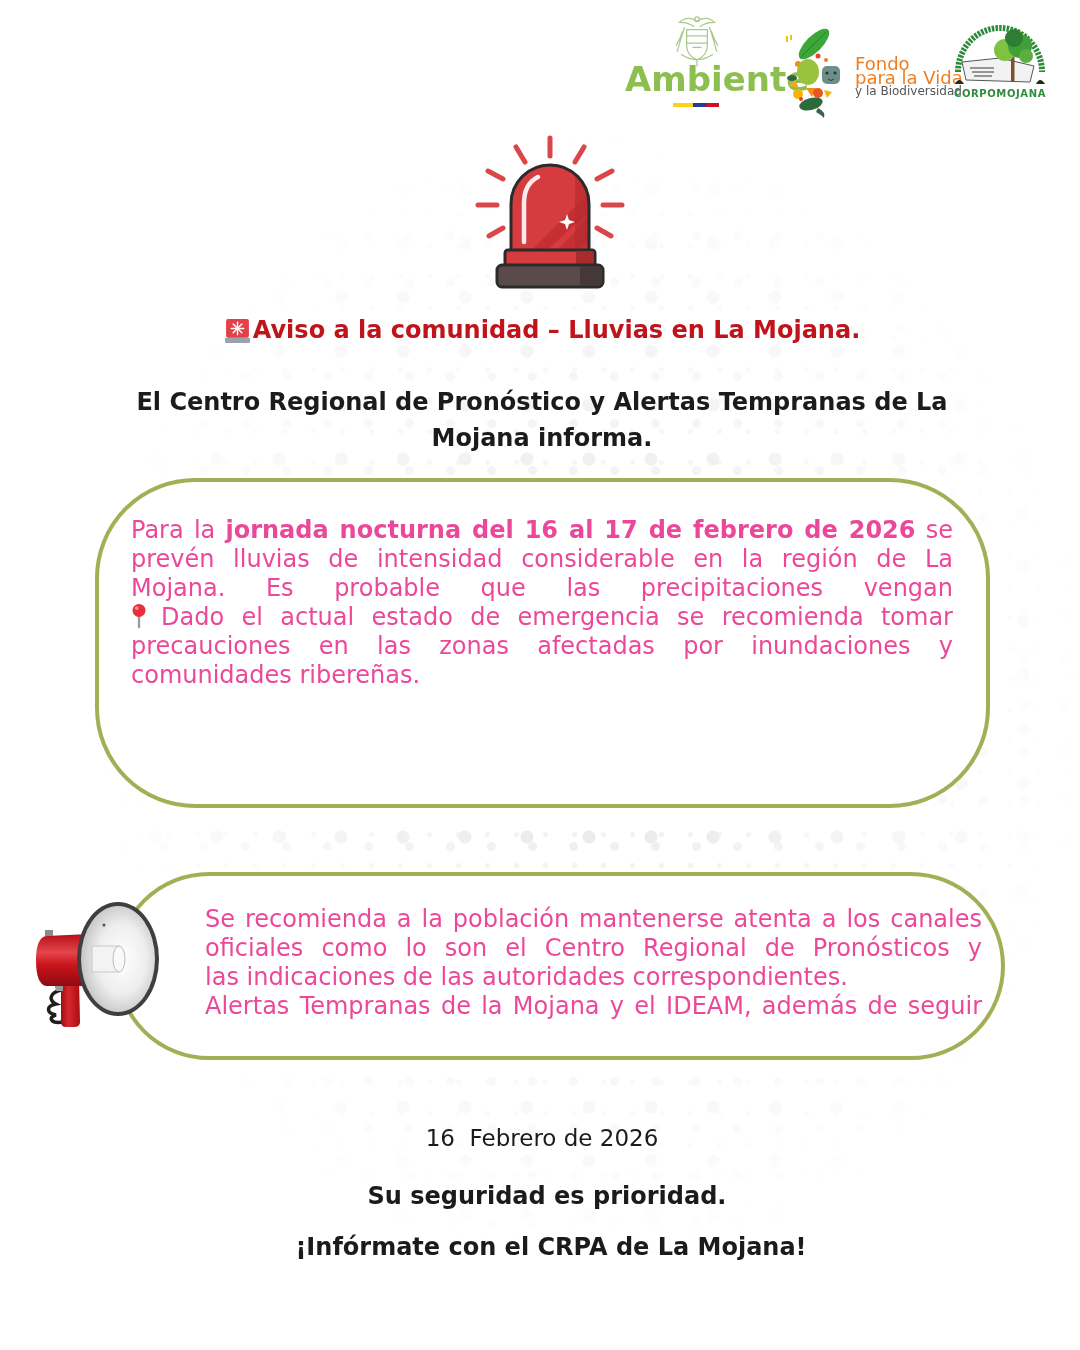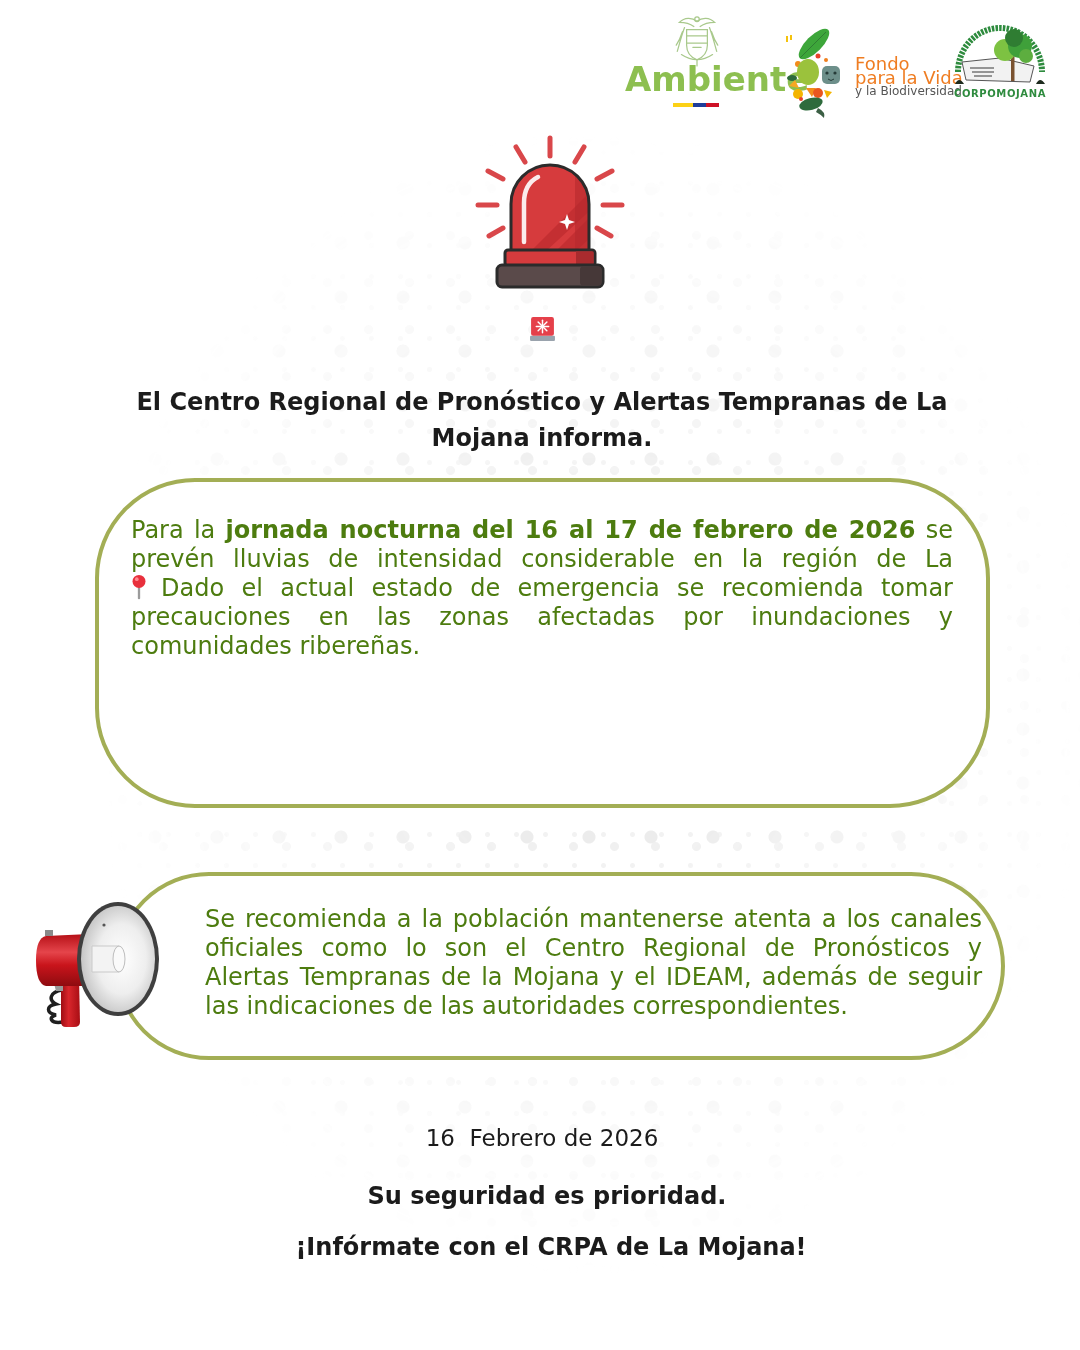--- a/index.html
+++ b/index.html
@@ -42,21 +42,21 @@
   .title-text { font-weight: bold; font-size: 24px; line-height: 30px; color: #C0141C; }
 
   .subtitle { left: 0; top: 384px; width: 1084px; text-align: center; font-weight: bold; font-size: 24px; line-height: 36px; color: #1b1b1b; }
   .subtitle .sline { display: block; }
 
   
   .card { position: absolute; background: #ffffff; border: 4px solid #A3AE55; }
   .card-forecast { left: 95px; top: 478px; width: 895px; height: 330px; border-radius: 100px; }
   .card-recommend { left: 115px; top: 872px; width: 890px; height: 188px; border-radius: 94px; }
 
-  .textblock { position: absolute; font-size: 24px; line-height: 29px; color: #4d7c0f; }
+  .textblock { position: absolute; font-size: 24px; line-height: 29px; color: #ec4899; }
   .forecast-text { left: 131px; top: 516px; width: 822px; }
   .recommend-text { left: 173px; top: 905px; width: 777px; margin-left: 32px; }
   .line { display: block; text-align: justify; text-align-last: justify; }
   .line.last { text-align-last: left; }
   .para2 { }
   .pin-icon { display: inline-block; width: 16px; height: 26px; vertical-align: -4px; margin-right: 14px; }
 
   .megaphone { left: 28px; top: 896px; width: 140px; height: 135px; }
 
   
@@ -174,50 +174,52 @@
   <svg class="title-icon" viewBox="0 0 26 26">
     <rect x="1" y="20" width="24" height="5" rx="1" fill="#9AA3AD"></rect>
     <rect x="2" y="2" width="22" height="18" rx="2" fill="#E5404A"></rect>
     <g stroke="#ffffff" stroke-width="1.4" stroke-linecap="round">
       <line x1="13" y1="5" x2="13" y2="17"></line>
       <line x1="7" y1="11" x2="19" y2="11"></line>
       <line x1="8.8" y1="6.8" x2="17.2" y2="15.2"></line>
       <line x1="17.2" y1="6.8" x2="8.8" y2="15.2"></line>
     </g>
   </svg>
+  <span class="title-text">Aviso a la comunidad – Lluvias en La Mojana.</span>
 </div>
 
 <div class="abs subtitle">
   <span class="sline">El Centro Regional de Pronóstico y Alertas Tempranas de La</span>
   <span class="sline">Mojana informa.</span>
 </div>
 
 <div class="card card-forecast"></div>
 <div class="textblock forecast-text">
   <div class="para">
     <div class="line"><span>Para la </span><b>jornada nocturna del 16 al 17 de febrero de 2026</b><span> se</span></div>
     <div class="line"><span>prevén lluvias de intensidad considerable en la región de La</span></div>
+    <div class="line"><span>Mojana. Es probable que las precipitaciones vengan</span></div>
   </div>
   <div class="para para2">
     <div class="line"><svg class="pin-icon" viewBox="0 0 16 28">
           <line x1="8" y1="12" x2="8" y2="26" stroke="#9b9b9b" stroke-width="2.5" stroke-linecap="round"></line>
           <circle cx="8" cy="8" r="7" fill="#E8303C"></circle>
           <circle cx="5.6" cy="5.6" r="2" fill="#FF8A8F"></circle>
         </svg><span>Dado el actual estado de emergencia se recomienda tomar</span></div>
     <div class="line"><span>precauciones en las zonas afectadas por inundaciones y</span></div>
     <div class="line last"><span>comunidades ribereñas.</span></div>
   </div>
 </div>
 
 <div class="card card-recommend"></div>
 <div class="textblock recommend-text">
   <div class="line">Se recomienda a la población mantenerse atenta a los canales</div>
   <div class="line">oficiales como lo son el Centro Regional de Pronósticos y</div>
+  <div class="line last">las indicaciones de las autoridades correspondientes.</div>
   <div class="line">Alertas Tempranas de la Mojana y el IDEAM, además de seguir</div>
-  <div class="line last">las indicaciones de las autoridades correspondientes.</div>
 </div>
 
 <div class="abs megaphone">
   <svg viewBox="28 896 140 135" width="140" height="135">
     <defs>
       <radialGradient id="coneGrad" cx="0.55" cy="0.5" r="0.6">
         <stop offset="0" stop-color="#ffffff"></stop>
         <stop offset="0.55" stop-color="#eeeeee"></stop>
         <stop offset="1" stop-color="#bcbcbc"></stop>
       </radialGradient>

